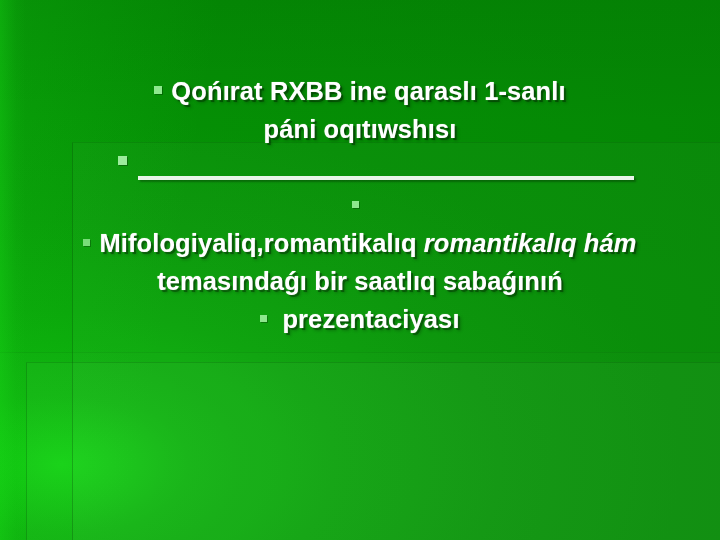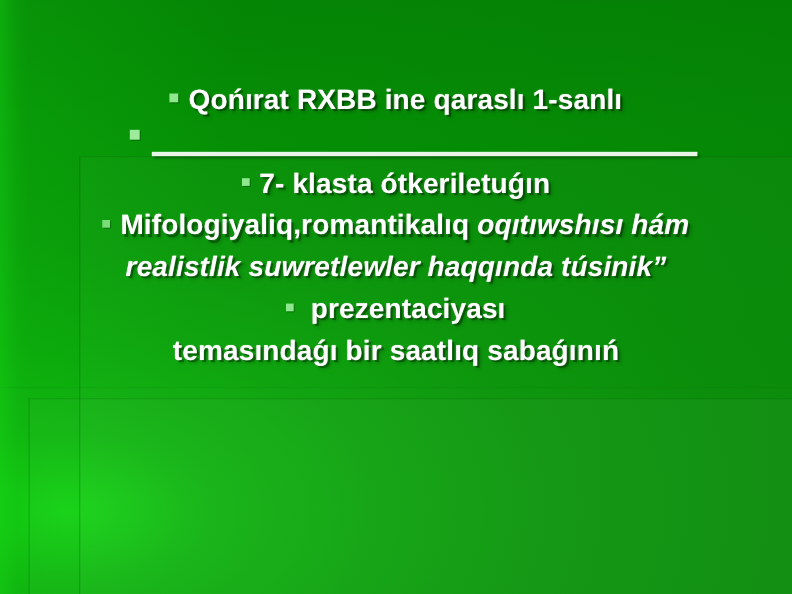--- a/index.html
+++ b/index.html
@@ -139,40 +139,40 @@
   <div class="frame frame-b"></div>
   <div class="edge-left"></div>
 
   <div class="textbox">
 
     <div class="line">
       <span class="bullet"></span><span>Qońırat RXBB ine qaraslı 1-sanlı</span>
     </div>
 
 
+    <div class="line">
+      <span>páni oqıtıwshısı</span>
+    </div>
 
     <div class="rule-row">
       <span class="rule-bullet"></span>
       <span class="rule-line"></span>
     </div>
 
     <div class="line">
-      <span class="bullet small"></span><span>7- klasta ótkeriletuǵın</span>
+      <span class="bullet small"></span>
     </div>
 
     <div class="line">
-      <span class="bullet small dim"></span><span>Mifologiyaliq,romantikalıq </span><span class="ital">oqıtıwshısı hám</span>
+      <span class="bullet small dim"></span><span>Mifologiyaliq,romantikalıq </span><span class="ital">romantikalıq hám</span>
     </div>
 
+
     <div class="line">
-      <span class="ital">realistlik suwretlewler haqqında túsinik”</span>
+      <span>temasındaǵı bir saatlıq sabaǵınıń</span>
     </div>
 
     <div class="line">
       <span class="bullet small"></span><span style="padding-left:6px">prezentaciyası</span>
     </div>
 
-    <div class="line">
-      <span>temasındaǵı bir saatlıq sabaǵınıń</span>
-    </div>
-
   </div>
 </div>
 
 </body></html>

